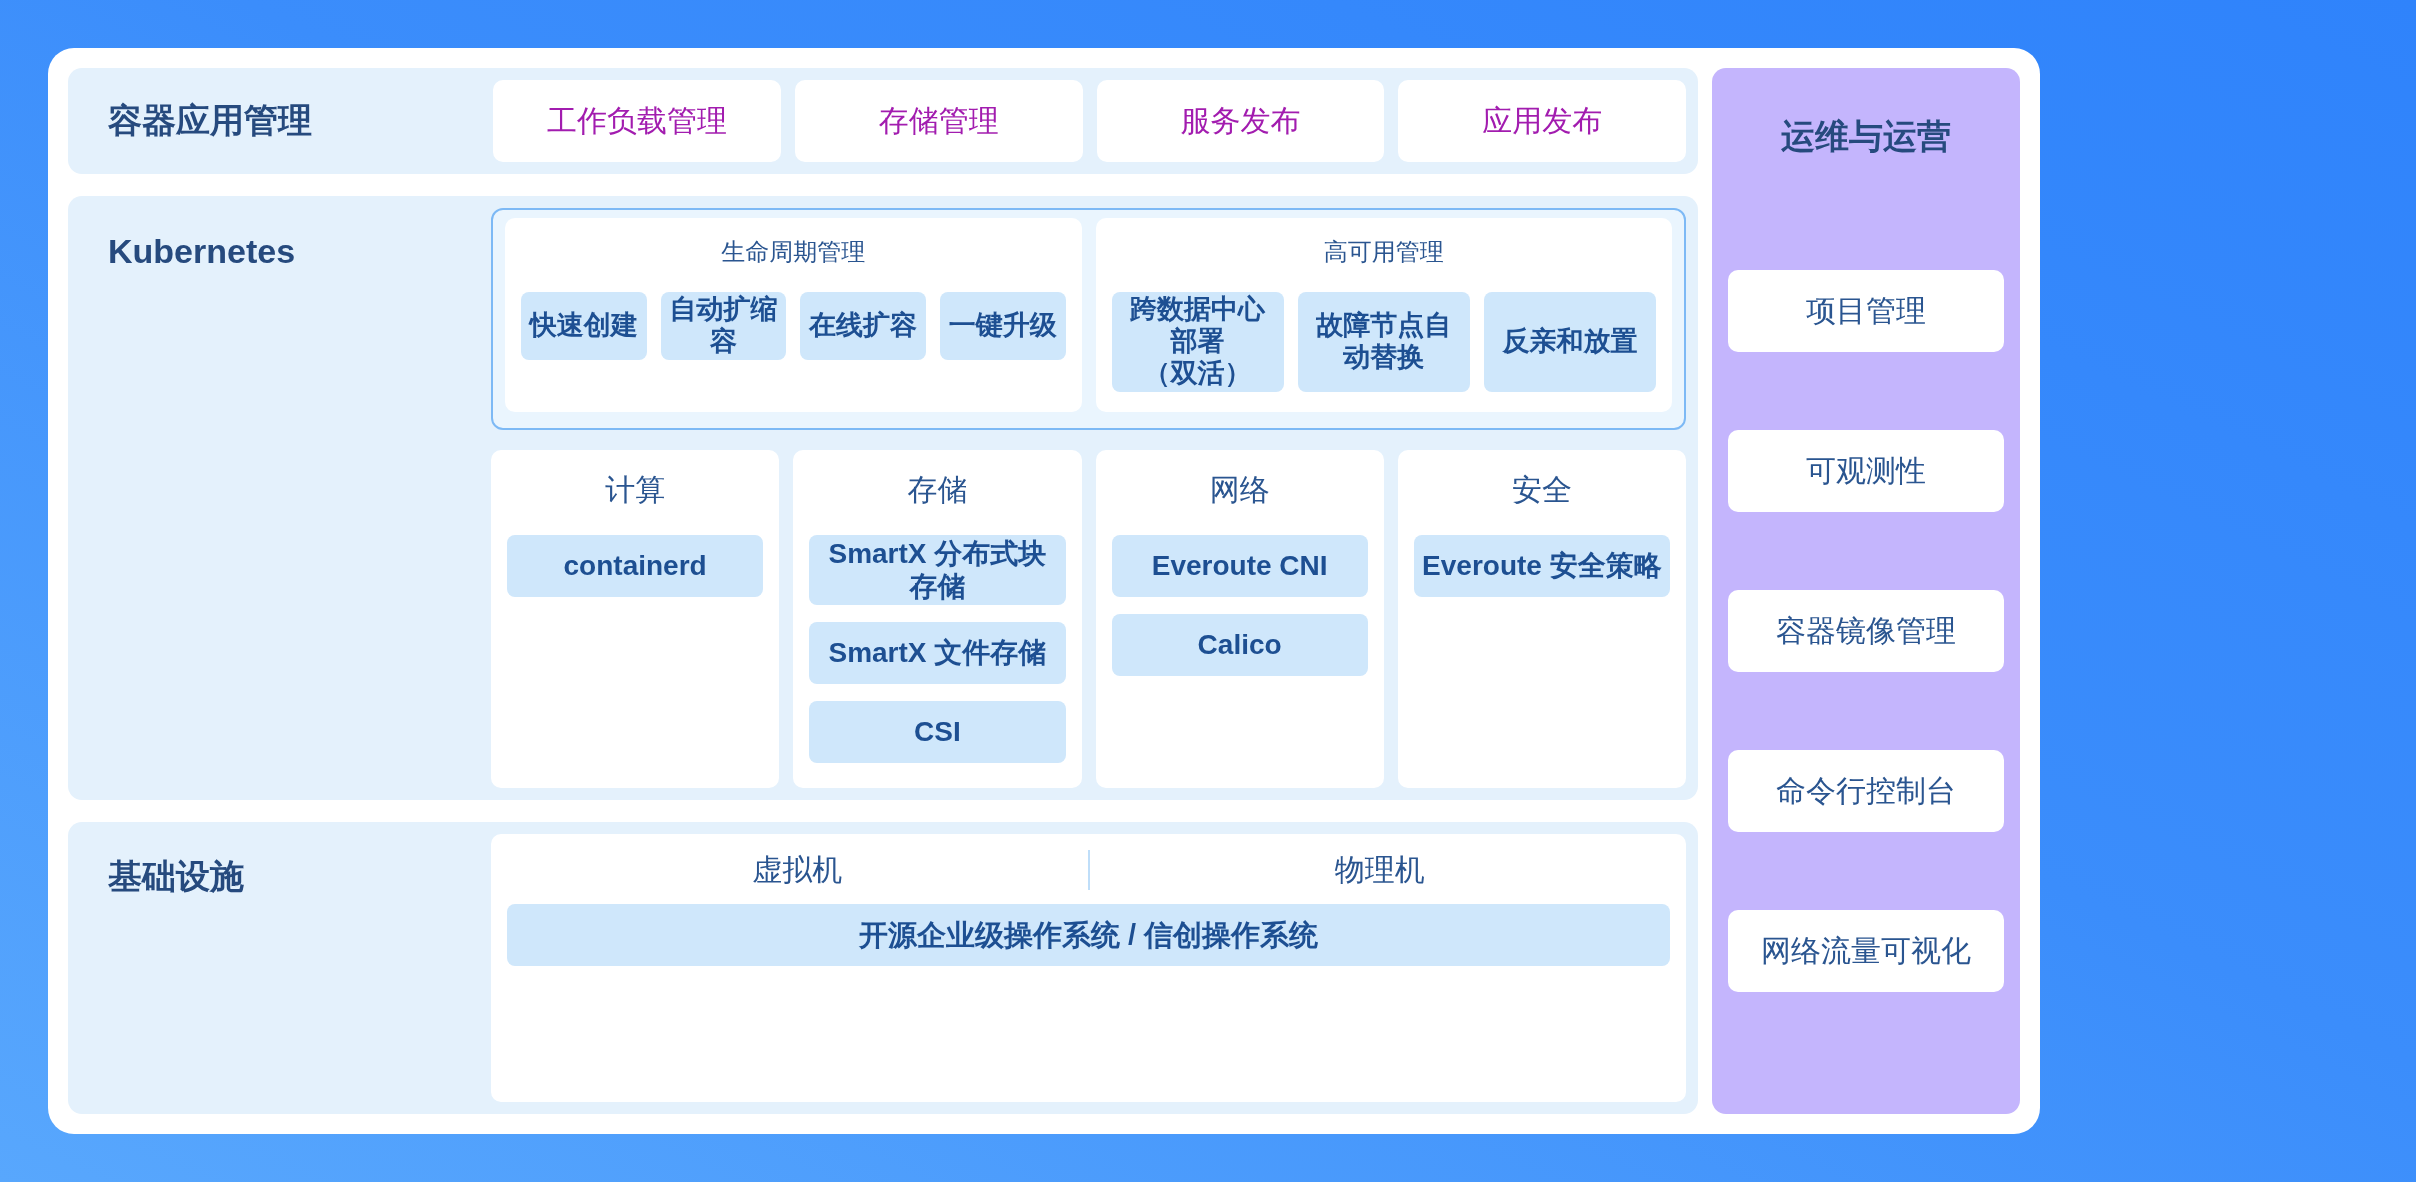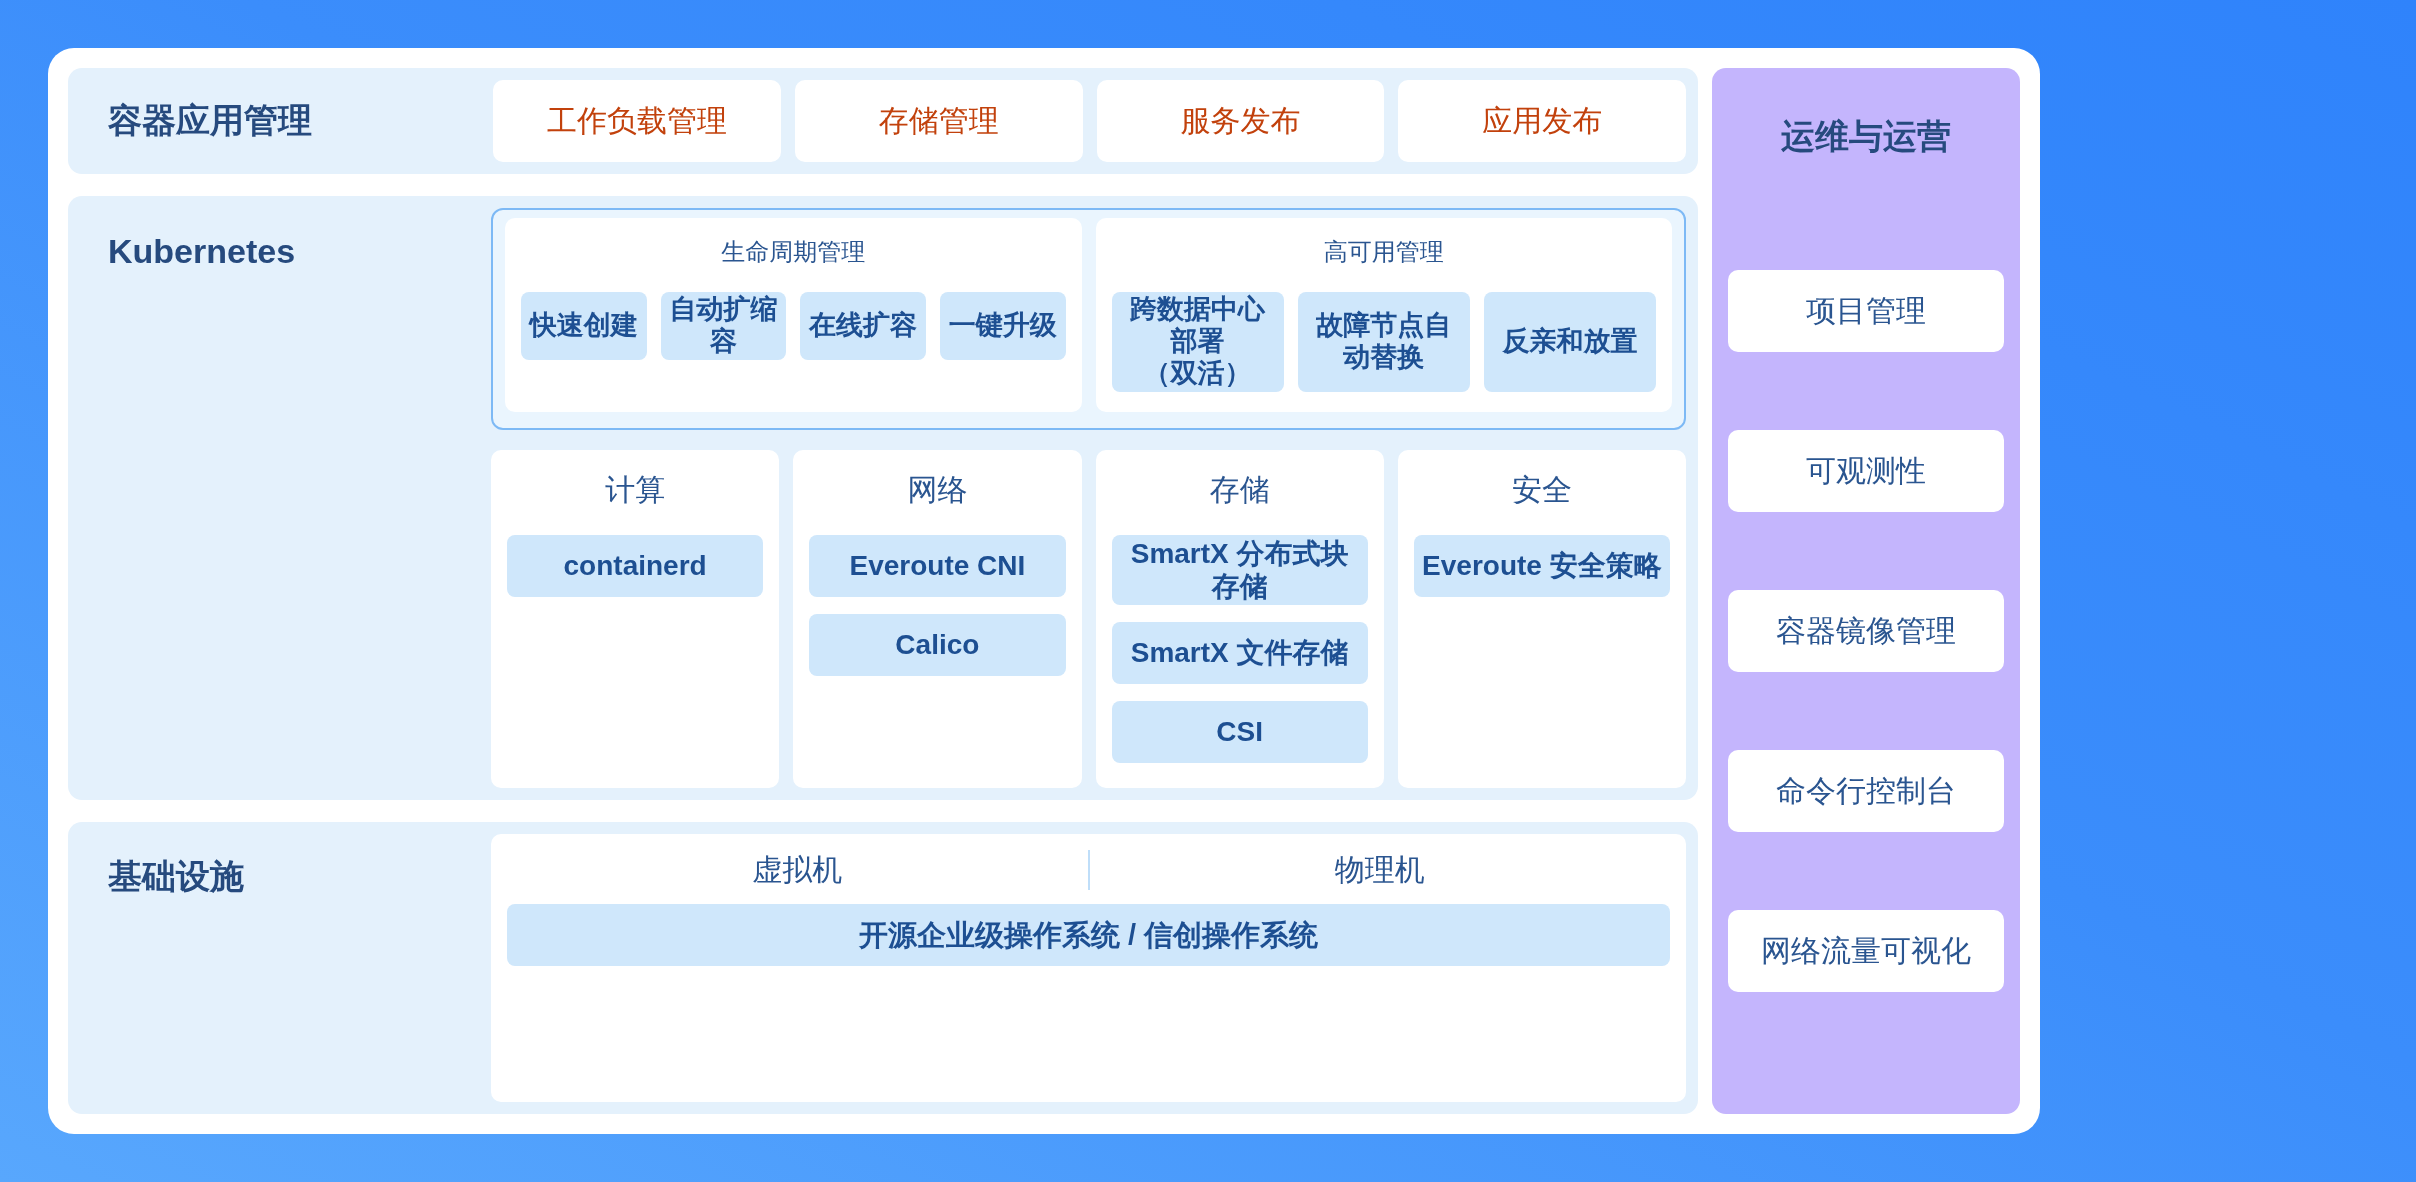--- a/index.html
+++ b/index.html
@@ -24,21 +24,21 @@
 
   
   .top-row{
     height:106px;display:flex;align-items:stretch;padding:12px;gap:14px;
   }
   .top-row .title-cell{
     width:399px;flex:none;display:flex;align-items:center;padding-left:28px;box-sizing:border-box;
   }
   .white-box{
     background:#ffffff;border-radius:10px;display:flex;align-items:center;justify-content:center;
-    font-size:30px;font-weight:500;color:#c2410c;text-align:center;
+    font-size:30px;font-weight:500;color:#a21caf;text-align:center;
   }
   .top-row .white-box{flex:1;}
 
   
   .k8s-panel{flex:1;position:relative;padding:12px;display:flex;}
   .k8s-title{position:absolute;left:40px;top:36px;}
   .k8s-content{margin-left:411px;flex:1;display:flex;flex-direction:column;gap:20px;min-width:0;}
   .cluster-box{
     border:2px solid #7db9f5;background:#eaf5fe;border-radius:12px;
     padding:8px 12px 16px 12px;box-sizing:border-box;
@@ -156,33 +156,33 @@
           <div class="cols-row">
 
             <div class="col-box">
               <div class="col-title">计算</div>
               <div class="col-chips">
                 <div class="chip">containerd</div>
               </div>
             </div>
 
             <div class="col-box">
-              <div class="col-title">网络</div>
-              <div class="col-chips">
-                <div class="chip">Everoute CNI</div>
-                <div class="chip">Calico</div>
-              </div>
-            </div>
-
-            <div class="col-box">
               <div class="col-title">存储</div>
               <div class="col-chips">
                 <div class="chip">SmartX 分布式块存储</div>
                 <div class="chip">SmartX 文件存储</div>
                 <div class="chip">CSI</div>
+              </div>
+            </div>
+
+            <div class="col-box">
+              <div class="col-title">网络</div>
+              <div class="col-chips">
+                <div class="chip">Everoute CNI</div>
+                <div class="chip">Calico</div>
               </div>
             </div>
 
             <div class="col-box">
               <div class="col-title">安全</div>
               <div class="col-chips">
                 <div class="chip">Everoute 安全策略</div>
               </div>
             </div>
 

